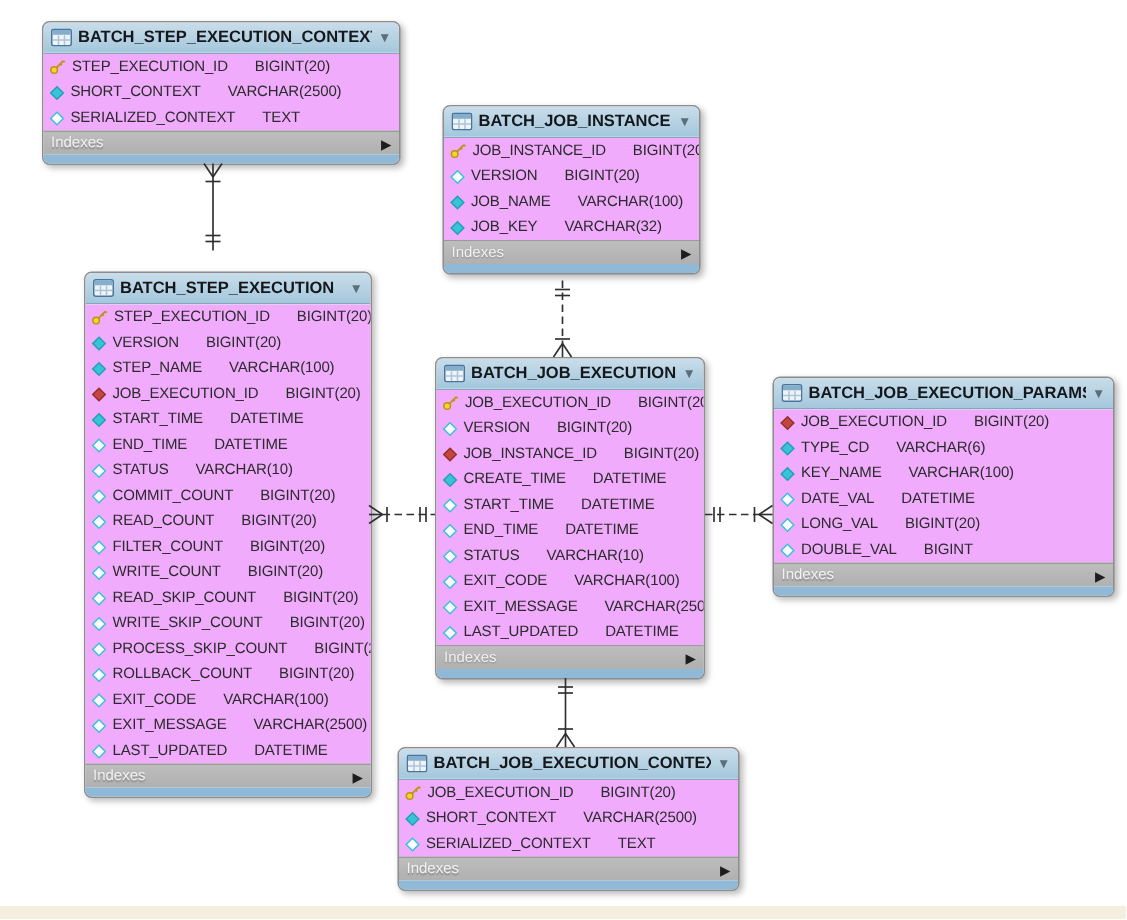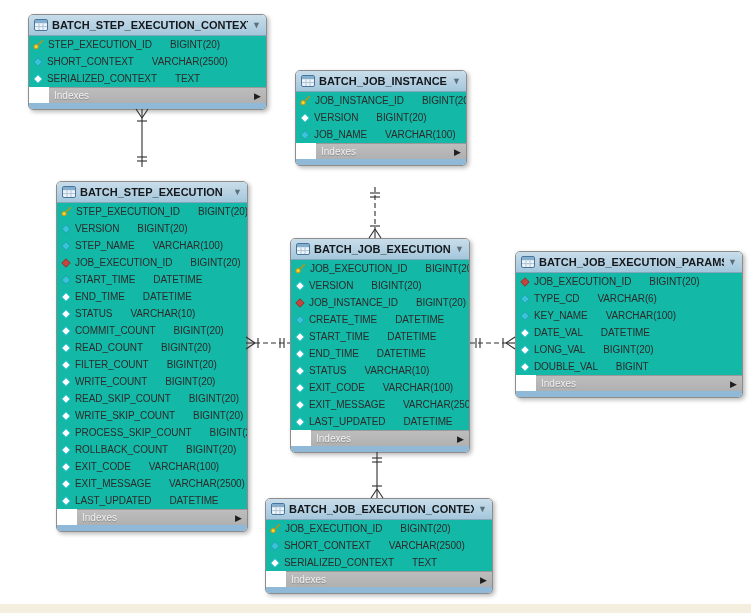--- a/index.html
+++ b/index.html
@@ -16,32 +16,31 @@
     background:linear-gradient(#c8dde b0,#a6c8dd);
     background:linear-gradient(#c9ddea,#a4c7dc);
     border-bottom:1px solid #87a5ba;border-radius:4px 4px 0 0;
   }
   .tbl-icon{display:flex;align-items:center;flex:0 0 auto;}
   .tbl-title{
     font-size:11px;font-weight:bold;color:#14181c;white-space:nowrap;flex:1 1 auto;
     overflow:hidden;letter-spacing:0px;
   }
   .hdr-arrow{font-size:9px;color:#5c6e7a;flex:0 0 auto;cursor:pointer;}
-  .rows{background:#14b8a6;}
+  .rows{background:#f0abfc;}
   .table-row{
     height:17px;display:flex;align-items:center;gap:4px;padding:0 4px;
     font-size:10px;color:#2b2b2b;white-space:nowrap;overflow:hidden;letter-spacing:-0.1px;
   }
   .attr-icon{display:flex;align-items:center;flex:0 0 auto;}
   .attr-type{margin-left:14px;}
   .table-footer{
     height:15px;display:flex;align-items:center;padding:0 5px;
     background:linear-gradient(#bdbdbd,#a8a8a8);
     border-top:1px solid #9a9a9a;
-    margin-left:20px;
   }
   .footer-label{font-size:10px;color:#f2f2f2;text-shadow:0 1px 1px rgba(0,0,0,0.25);}
   .footer-arrow{margin-left:auto;font-size:9px;color:#1d1d1d;cursor:pointer;}
   .table-bottom{height:6px;background:#8fb9d6;border-radius:0 0 4px 4px;}
   .connectors{position:absolute;left:0;top:0;pointer-events:none;}
   .edge-strip{position:absolute;left:0;width:751px;height:9px;}
 </style>
 </head>
 <body>
 
@@ -131,20 +130,29 @@
           <span class="attr-type">BIGINT(20)</span>
         </div>
         <div class="table-row">
           <span class="attr-icon">
             <svg width="10" height="10" viewBox="0 0 10 10">
               <polygon points="5,0.8 9.2,5 5,9.2 0.8,5" fill="#38c4d8" stroke="#22a0b4" stroke-width="1"></polygon>
             </svg>
           </span>
           <span class="attr-name">JOB_NAME</span>
           <span class="attr-type">VARCHAR(100)</span>
+        </div>
+        <div class="table-row">
+          <span class="attr-icon">
+            <svg width="10" height="10" viewBox="0 0 10 10">
+              <polygon points="5,0.8 9.2,5 5,9.2 0.8,5" fill="#38c4d8" stroke="#22a0b4" stroke-width="1"></polygon>
+            </svg>
+          </span>
+          <span class="attr-name">JOB_KEY</span>
+          <span class="attr-type">VARCHAR(32)</span>
         </div>
       </div>
     <div class="table-footer" style="background: linear-gradient(rgb(189, 189, 189), rgb(176, 176, 176));">
       <span class="footer-label" style="color: rgb(242, 242, 242);">Indexes</span>
       <span class="footer-arrow">▶</span>
     </div>
     <div class="table-bottom" style="background: rgb(143, 185, 214);"></div>
   </div>
     <div class="table-node" style="left: 56px; top: 181px; width: 190px; border-color: rgb(141, 141, 141);">
     <div class="table-header">

